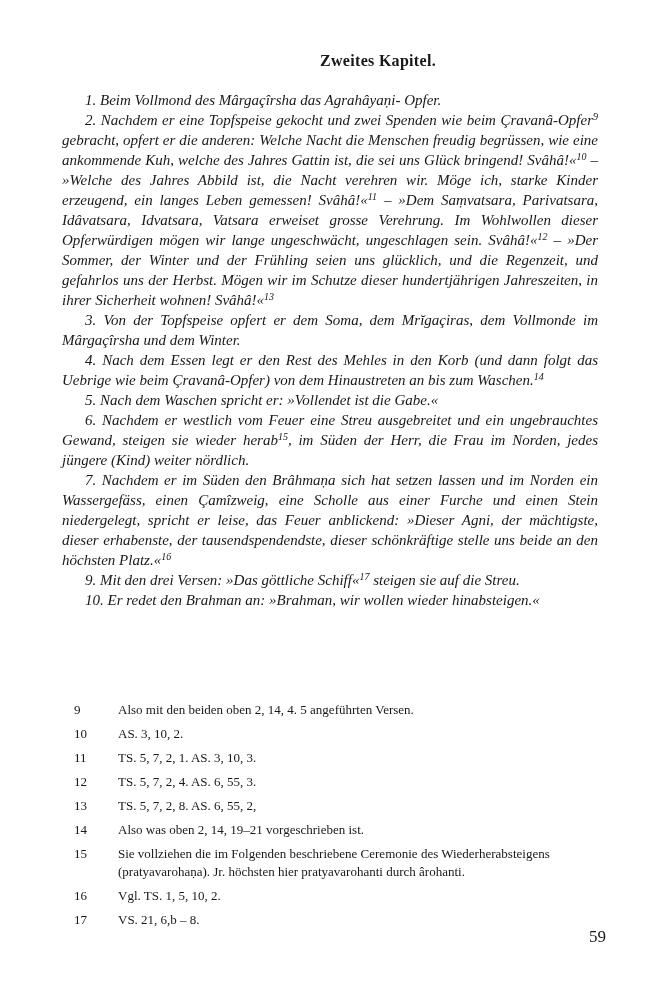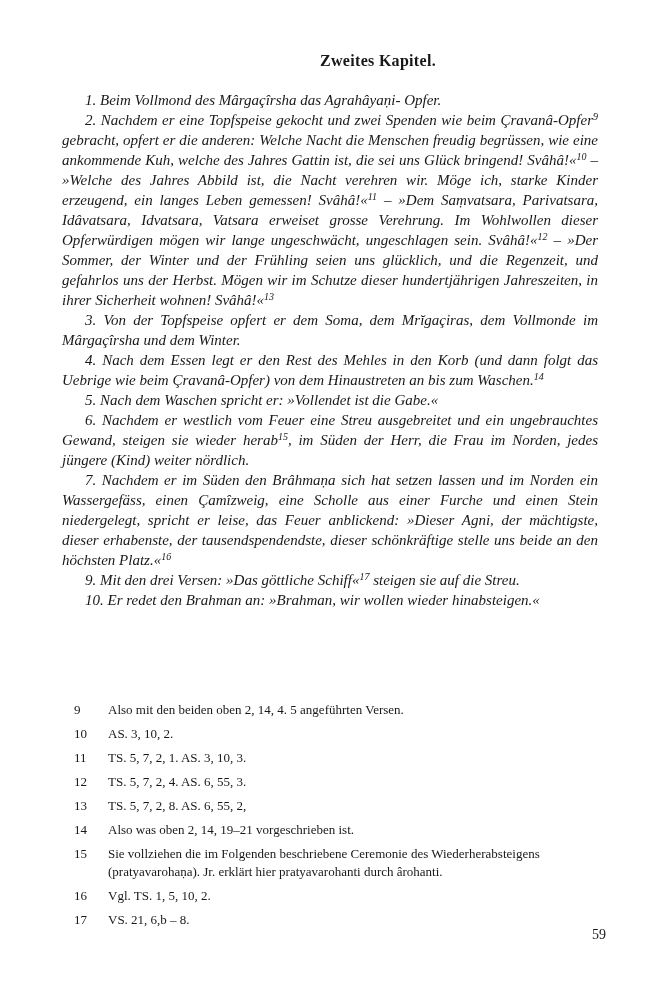--- a/index.html
+++ b/index.html
@@ -28,24 +28,24 @@
   sup.fn-ref {
     font-size:10px; line-height:0;
     position:relative; top:-5px; vertical-align:baseline;
   }
   .footnotes {
     position:absolute; top:701px; left:74px; width:524px;
     font-size:13px; line-height:18px;
   }
   .footnote { display:flex; margin-bottom:6px; }
   .fn-num { width:34px; flex:none; }
-  .fn-text { flex:1; }
+  .fn-text { flex:1;margin-left:10px; }
   .page-number {
     position:absolute; top:927px; right:54px;
-    font-size:14px;
+    font-size:17px;
   }
 </style>
 </head>
 <body>
 
 <div class="page">
   <h1 class="chapter-title">Zweites Kapitel.</h1>
   <div class="body-text" id="paragraphs">
       <p>1. Beim Vollmond des Mârgaçîrsha das Agrahâyaṇi- Opfer.</p>
       <p>2. Nachdem er eine Topfspeise gekocht und zwei Spenden wie beim Çravanâ-Opfer<sup class="fn-ref">9</sup> gebracht, opfert er die anderen: Welche Nacht die Menschen freudig begrüssen, wie eine ankommende Kuh, welche des Jahres Gattin ist, die sei uns Glück bringend! Svâhâ!«<sup class="fn-ref">10</sup> – »Welche des Jahres Abbild ist, die Nacht verehren wir. Möge ich, starke Kinder erzeugend, ein langes Leben gemessen! Svâhâ!«<sup class="fn-ref">11</sup> – »Dem Saṃvatsara, Parivatsara, Idâvatsara, Idvatsara, Vatsara erweiset grosse Verehrung. Im Wohlwollen dieser Opferwürdigen mögen wir lange ungeschwächt, ungeschlagen sein. Svâhâ!«<sup class="fn-ref">12</sup> – »Der Sommer, der Winter und der Frühling seien uns glücklich, und die Regenzeit, und gefahrlos uns der Herbst. Mögen wir im Schutze dieser hundertjährigen Jahreszeiten, in ihrer Sicherheit wohnen! Svâhâ!«<sup class="fn-ref">13</sup></p>
@@ -77,21 +77,21 @@
       <div class="footnote">
         <span class="fn-num">13</span>
         <span class="fn-text">TS. 5, 7, 2, 8. AS. 6, 55, 2,</span>
       </div>
       <div class="footnote">
         <span class="fn-num">14</span>
         <span class="fn-text">Also was oben 2, 14, 19–21 vorgeschrieben ist.</span>
       </div>
       <div class="footnote">
         <span class="fn-num">15</span>
-        <span class="fn-text">Sie vollziehen die im Folgenden beschriebene Ceremonie des Wiederherabsteigens (pratyavarohaṇa). Jr. erklärt hier pratyavarohanti durch ârohanti.</span>
+        <span class="fn-text">Sie vollziehen die im Folgenden beschriebene Ceremonie des Wiederherabsteigens (pratyavarohaṇa). Jr. höchsten hier pratyavarohanti durch ârohanti.</span>
       </div>
       <div class="footnote">
         <span class="fn-num">16</span>
         <span class="fn-text">Vgl. TS. 1, 5, 10, 2.</span>
       </div>
       <div class="footnote">
         <span class="fn-num">17</span>
         <span class="fn-text">VS. 21, 6,b – 8.</span>
       </div>
     </div>

